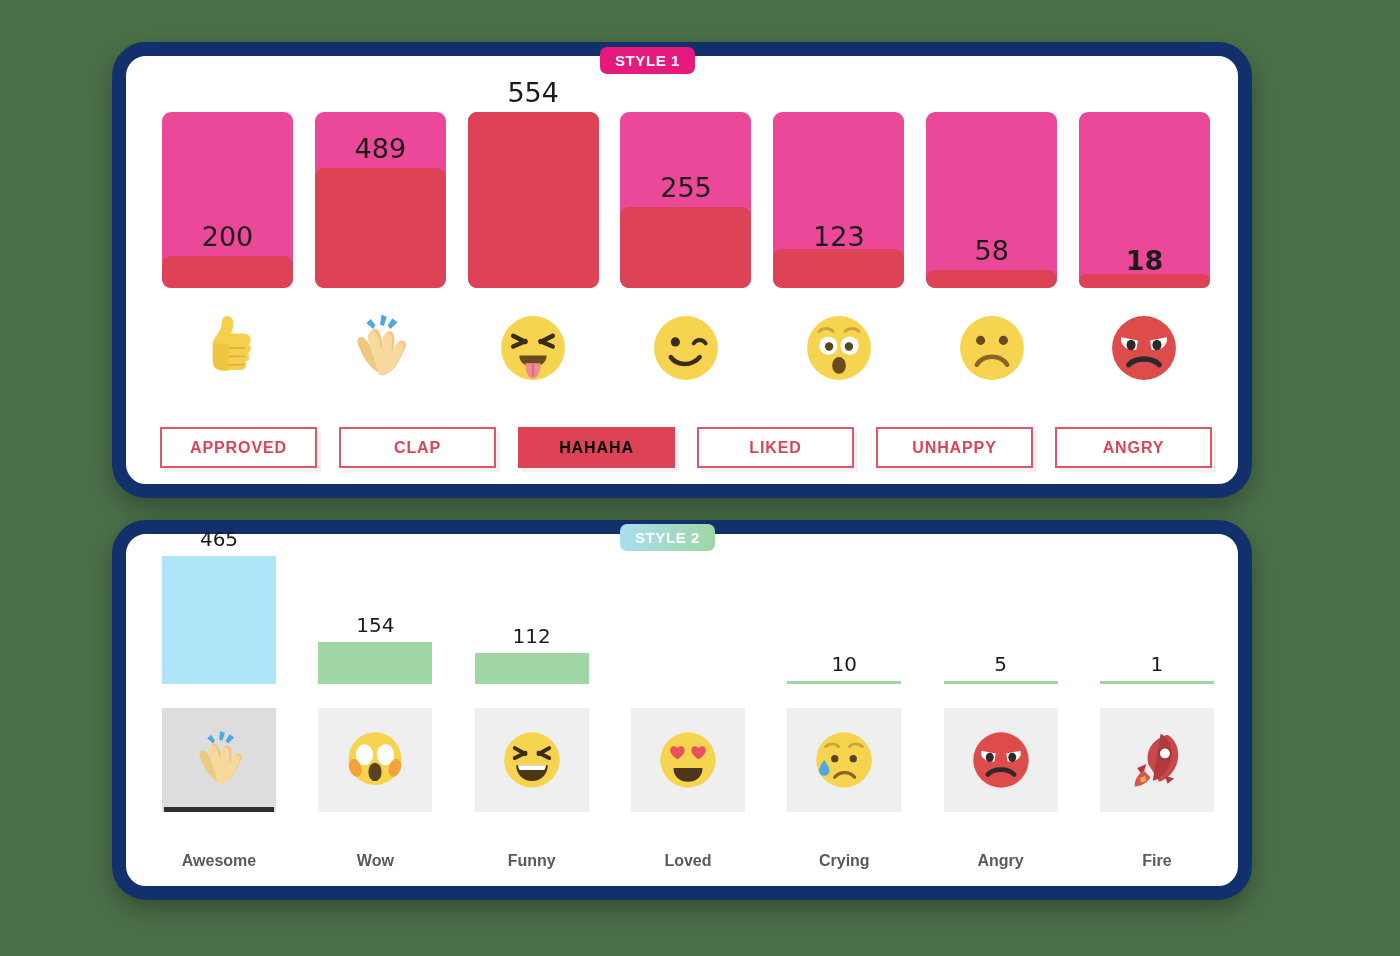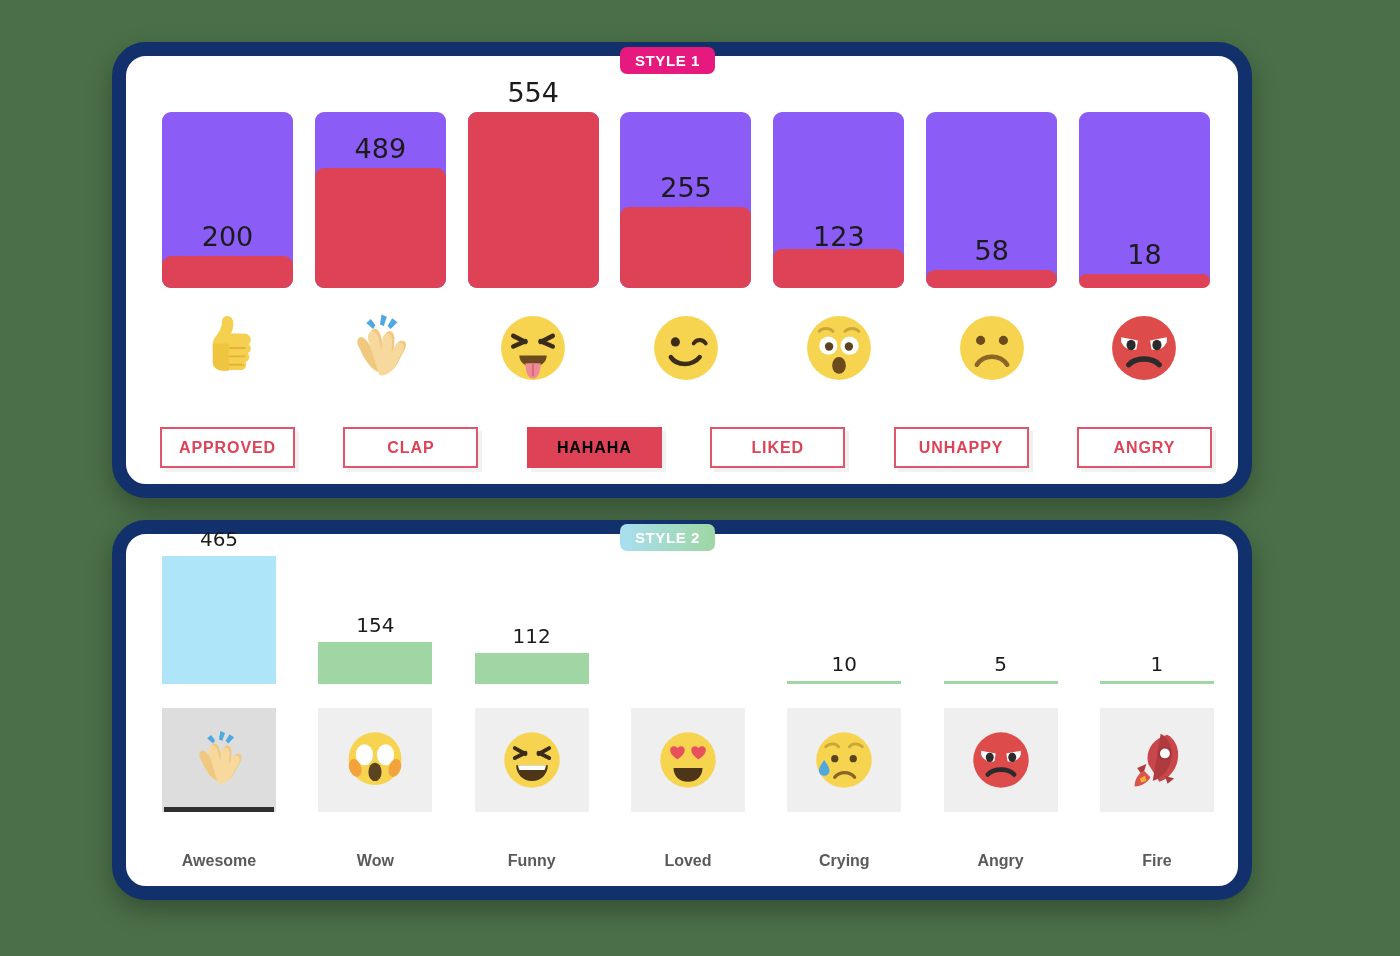--- a/index.html
+++ b/index.html
@@ -51,21 +51,21 @@
     padding: 0 15px;
     border-radius: 7px;
     color: #ffffff;
     font-size: 15px;
     font-weight: bold;
     letter-spacing: 0.6px;
     text-align: center;
     white-space: nowrap;
   }
   .badge-1 {
-    left: 620px;
+    left: 600px;
     top: 47px;
     background: #e6197e;
   }
   .badge-2 {
     left: 620px;
     top: 524px;
     background: linear-gradient(90deg, #a8dff0 0%, #9fd6a3 100%);
   }
 
   
@@ -75,21 +75,21 @@
     top: 112px;
     width: 1048px;
     height: 176px;
     display: flex;
     justify-content: space-between;
   }
   .s1-track {
     position: relative;
     width: 131px;
     height: 176px;
-    background: #8b5cf6;
+    background: #ec4899;
     border-radius: 9px;
   }
   .s1-fill {
     position: absolute;
     left: 0;
     right: 0;
     bottom: 0;
     background: #de4256;
     border-radius: 9px;
   }
@@ -124,21 +124,21 @@
   .s1-buttons {
     position: absolute;
     left: 160px;
     top: 427px;
     width: 1052px;
     height: 41px;
     display: flex;
     justify-content: space-between;
   }
   .s1-btn {
-    width: 135px;
+    width: 157px;
     height: 41px;
     box-sizing: border-box;
     border: 2px solid #e0556a;
     background: #ffffff;
     color: #de4256;
     font-size: 16px;
     font-weight: bold;
     letter-spacing: 0.9px;
     display: flex;
     align-items: center;
@@ -245,21 +245,21 @@
       <div class="s1-track">
         <div class="s1-fill" style="height: 39px; background: rgb(222, 66, 86);"></div>
         <div class="s1-value" style="bottom: 36px;">123</div>
       </div>
       <div class="s1-track">
         <div class="s1-fill" style="height: 18px; background: rgb(222, 66, 86);"></div>
         <div class="s1-value" style="bottom: 22px;">58</div>
       </div>
       <div class="s1-track">
         <div class="s1-fill" style="height: 14px; background: rgb(222, 66, 86);"></div>
-        <div class="s1-value" style="bottom: 18px;">18</div>
+        <div class="s1-value" style="bottom: 12px; font-weight: bold;">18</div>
       </div>
     </div>
   <div class="s1-emojis" id="s1-emojis">
       <div class="s1-emoji-cell">
         <svg width="76" height="76" viewBox="0 0 100 100" xmlns="http://www.w3.org/2000/svg">
           <path d="M30 44c0-4 3-8 6-12 4-6 6-10 6-16 0-5 3-8 7-8 5 0 8 4 8 10 0 5-1 9-3 13h17c5 0 9 4 9 8 0 3-1 5-3 6 2 1 3 3 3 6 0 3-2 5-4 6 1 1 2 3 2 5 0 3-2 6-5 6 1 1 1 3 1 4 0 4-3 7-8 7H45c-9 0-15-4-15-12z" fill="#f5d04e"></path>
           <path d="M30 44v24c0 8 6 12 15 12h6V44z" fill="#eec441"></path>
           <g stroke="#e2b23c" stroke-width="2.4" stroke-linecap="round" fill="none">
             <path d="M52 50h20"></path>
             <path d="M52 61h20"></path>

